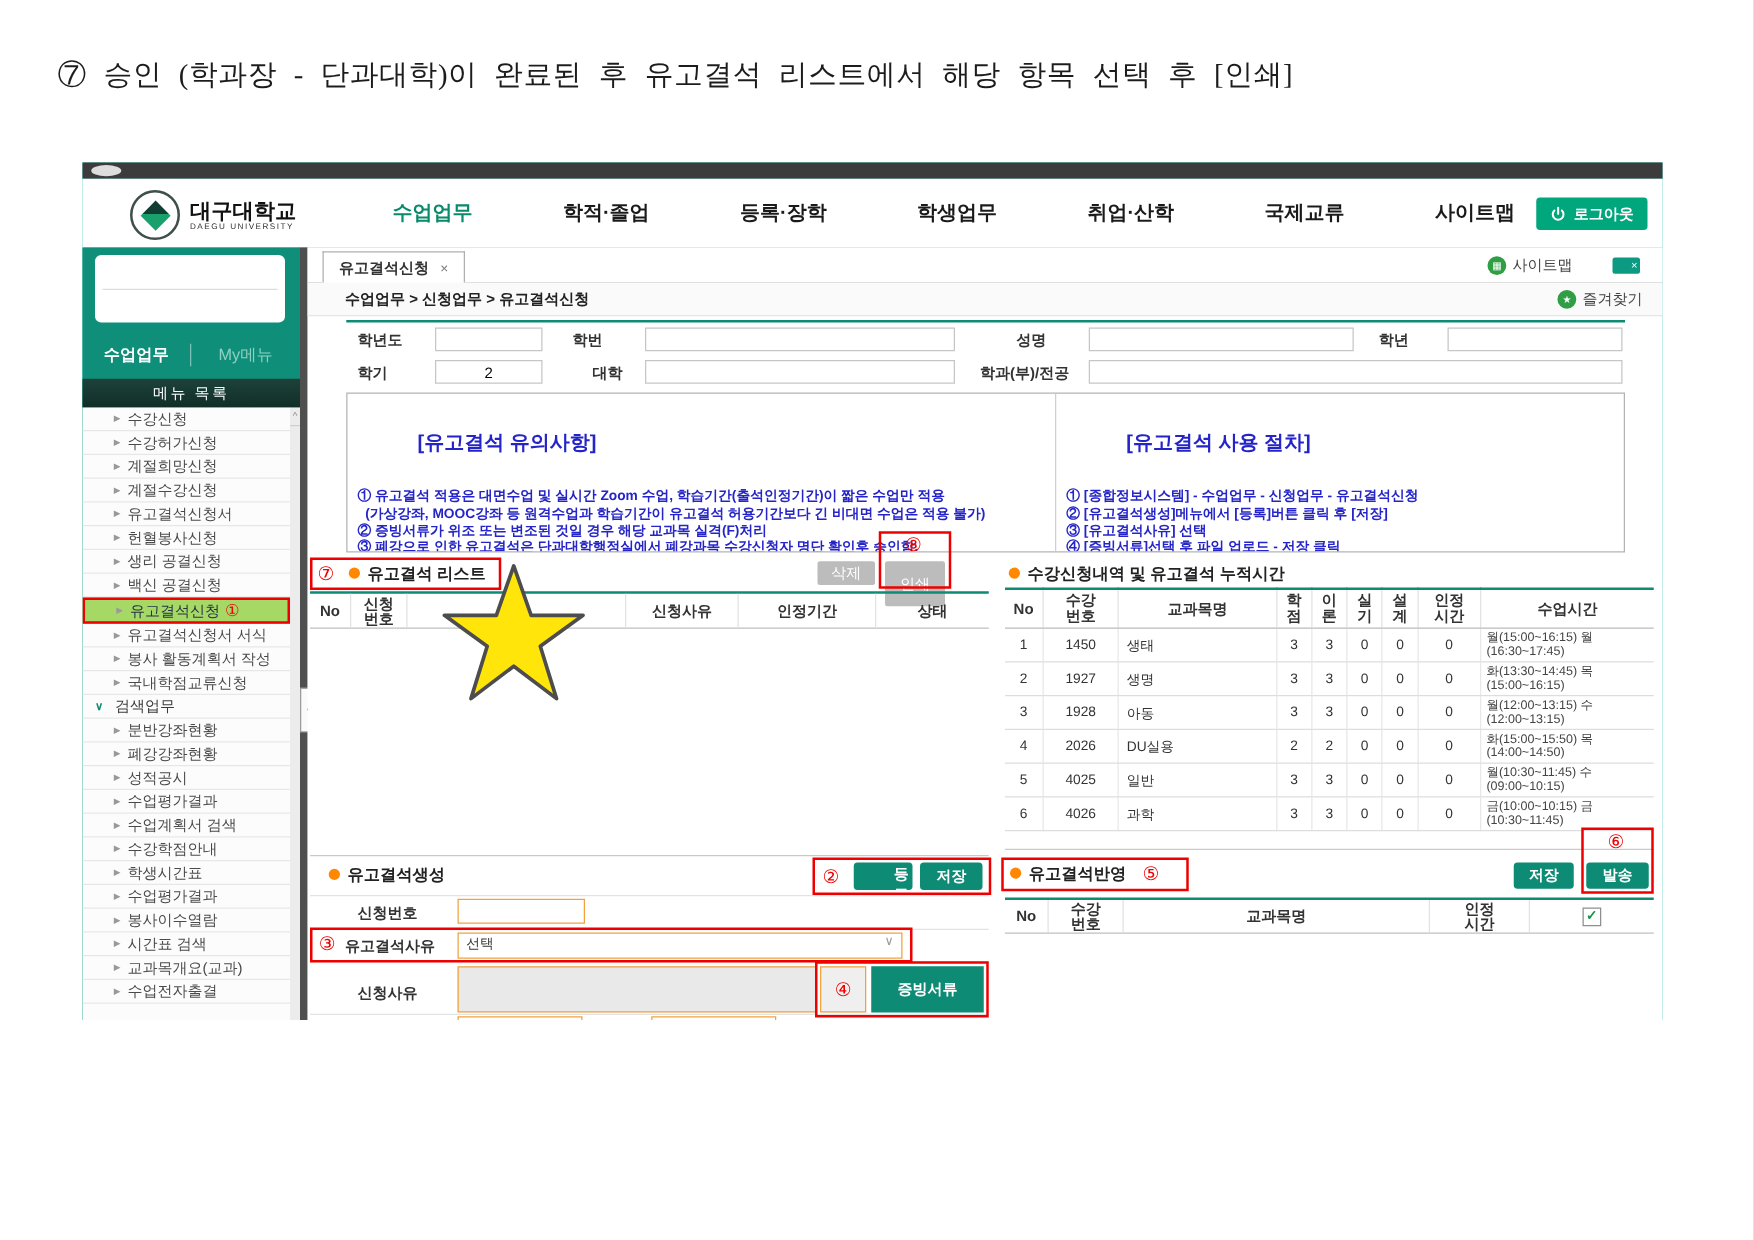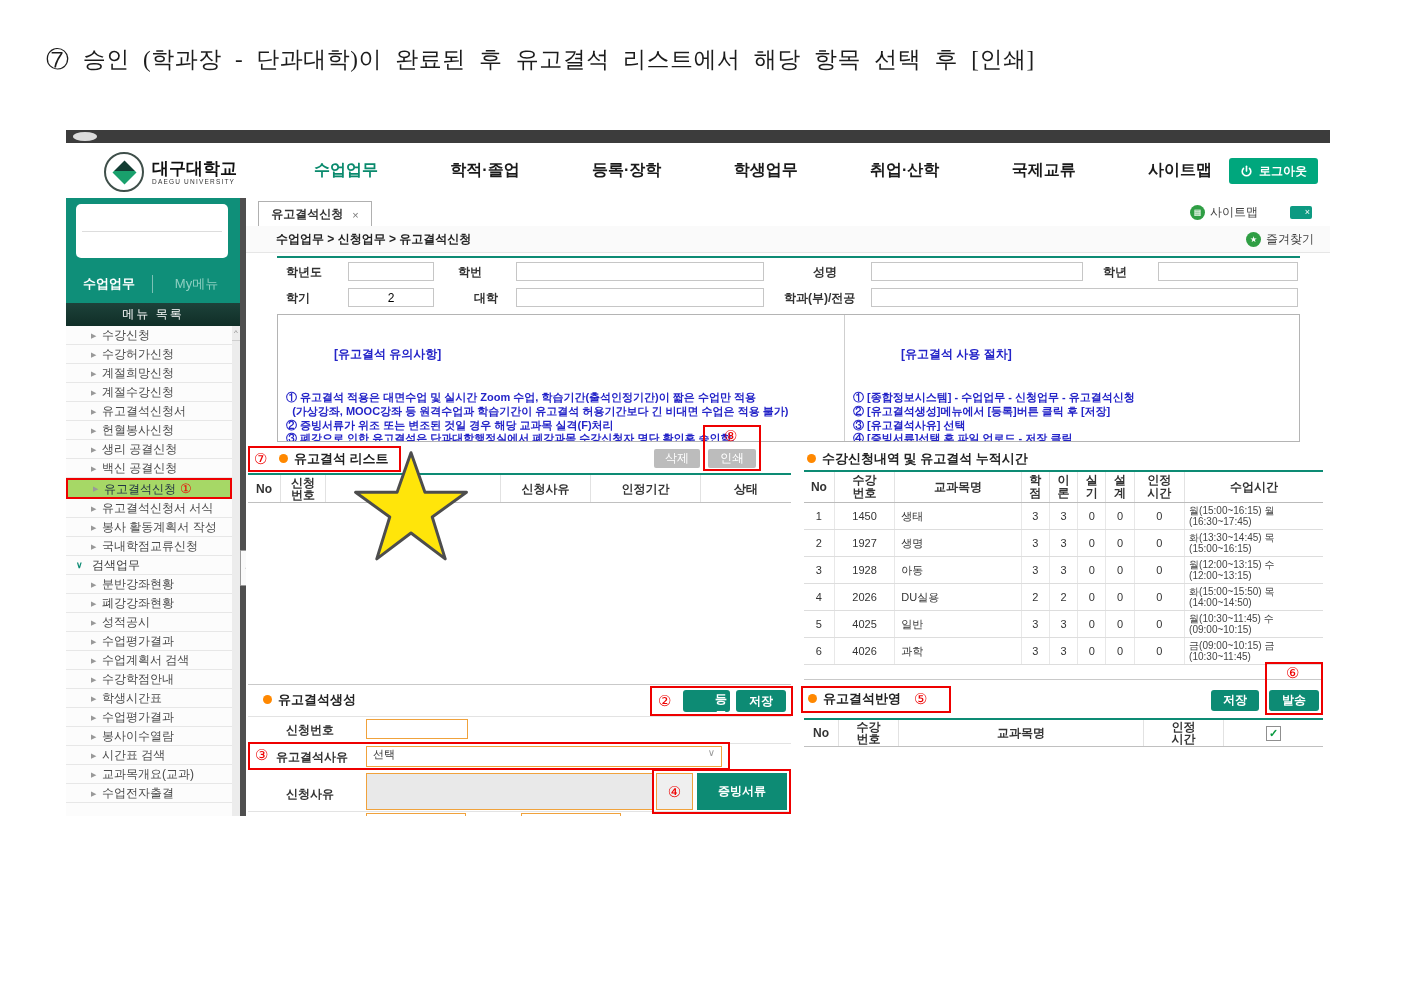--- a/index.html
+++ b/index.html
@@ -71,21 +71,21 @@
   .tealline{position:absolute;background:#0d8b74;}
   .flabel{position:absolute;font-size:12px;font-weight:bold;color:#333;line-height:22px;}
   .finput{position:absolute;border:1px solid #c6c6c6;background:#fff;height:19px;box-sizing:border-box;font-size:12px;
     text-align:center;font-family:"Liberation Sans",sans-serif;padding:0 3px;}
 
   
   .noticebox{position:absolute;left:31px;top:116px;width:1023px;height:128px;border:1px solid #b4b4b4;display:flex;box-sizing:border-box;}
   .ncol{padding:5px 8px;font-size:11px;line-height:13.8px;color:#2424c8;font-weight:bold;white-space:pre-wrap;overflow:hidden;}
   .ncol.left{width:566px;box-sizing:border-box;}
   .ncol.right{flex:1;border-left:1px solid #cfcfcf;}
-  .ntitle{font-size:12px;margin-bottom:2px;padding-left:48px;}
+  .ntitle{font-size:16px;margin-bottom:2px;padding-left:48px;}
 
   
   .bullet{position:absolute;width:9px;height:9px;border-radius:50%;background:#ff8800;}
   .ptitle{position:absolute;font-size:13px;font-weight:bold;color:#222;}
   .ann{color:#ee0000;font-size:15px;}
   .redbox{position:absolute;border:2px solid #ee0000;box-sizing:border-box;pointer-events:none;z-index:6;}
   .graybtn{position:absolute;background:#bcbcbc;color:#fff;font-size:12px;border:none;border-radius:2px;cursor:pointer;
     font-family:"Liberation Sans",sans-serif;}
   .greenbtn{position:absolute;background:#0d8b74;color:#fff;font-size:12px;font-weight:bold;border:none;border-radius:3px;
     cursor:pointer;font-family:"Liberation Sans",sans-serif;}
@@ -260,21 +260,21 @@
         <div><div>① [종합정보시스템] - 수업업무 - 신청업무 - 유고결석신청</div><div>② [유고결석생성]메뉴에서 [등록]버튼 클릭 후 [저장]</div><div>③ [유고결석사유] 선택</div><div>④ [증빙서류]선택 후 파일 업로드 - 저장 클릭</div></div>
       </div>
     </div>
 
     <span class="ann" style="position:absolute;left:8px;top:252px;">⑦</span>
     <span class="bullet" style="left:33px;top:256px;"></span>
     <span class="ptitle" style="left:48px;top:252px;">유고결석 리스트</span>
     <div class="redbox" style="left:2px;top:248px;width:153px;height:26px;"></div>
 
     <button class="graybtn" style="left:408px;top:251px;width:46px;height:19px;">삭제</button>
-    <button class="graybtn" style="left:462px;top:251px;width:48px;height:19px;">인쇄</button>
+    <button class="graybtn" style="left:462px;top:251px;width:48px;height:36px;">인쇄</button>
     <span class="ann" style="position:absolute;left:478px;top:229px;">⑧</span>
     <div class="redbox" style="left:457px;top:227px;width:58px;height:46px;"></div>
 
     <div class="tealline" style="left:2px;top:275px;width:543px;height:2px;"></div>
     <div class="list-header">
         <div class="hcell c0">No</div>
         <div class="hcell c1">신청
 번호</div>
         <div class="hcell c2"></div>
         <div class="hcell c3">신청사유</div>
@@ -379,21 +379,21 @@
           </tr>
           <tr>
             <td>6</td>
             <td>4026</td>
             <td class="subj">과학</td>
             <td>3</td>
             <td>3</td>
             <td>0</td>
             <td>0</td>
             <td>0</td>
-            <td class="time">금(09:00~10:15) 금(10:30~11:45)</td>
+            <td class="time">금(10:00~10:15) 금(10:30~11:45)</td>
           </tr>
         </tbody>
     </table>
 
     <div class="hline" style="left:2px;top:486px;width:543px;"></div>
     <span class="bullet" style="left:17px;top:497px;"></span>
     <span class="ptitle" style="left:32px;top:493px;">유고결석생성</span>
     <span class="ann" style="position:absolute;left:412px;top:494px;">②</span>
     <button class="greenbtn" style="left:437px;top:492px;width:47px;height:22px;padding-left:32px;">등록</button>
     <button class="greenbtn" style="left:490px;top:492px;width:50px;height:22px;">저장</button>

